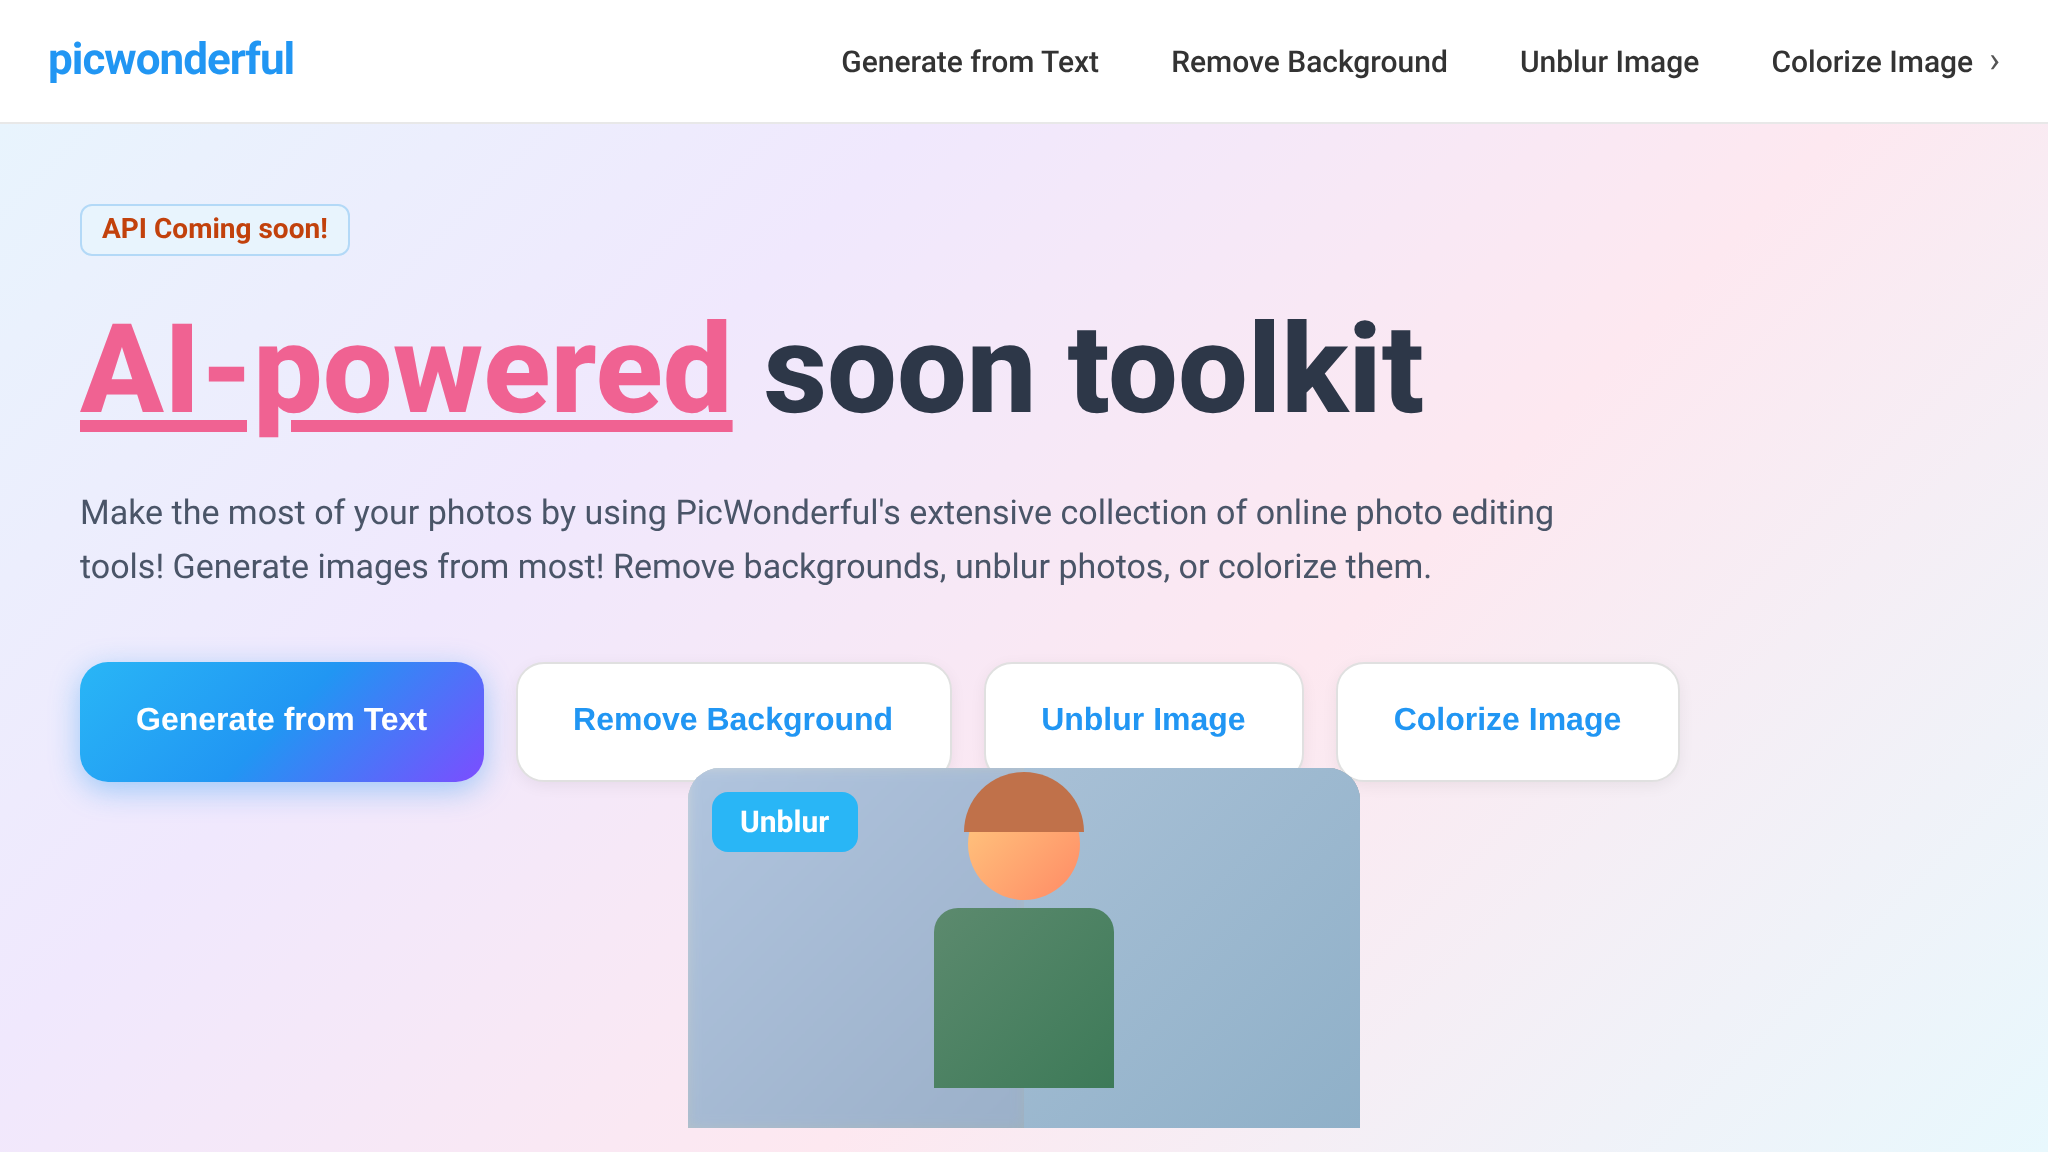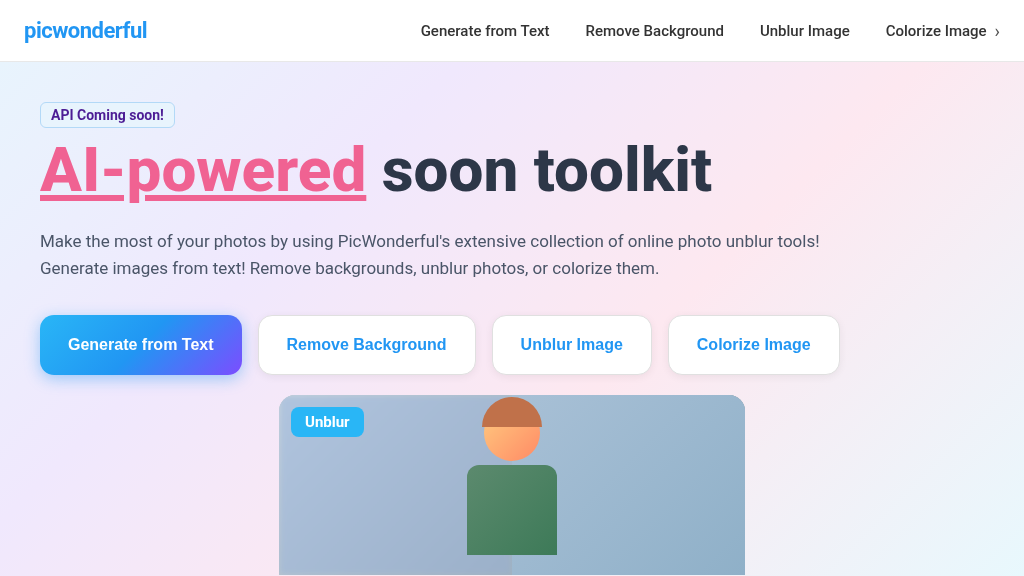--- a/index.html
+++ b/index.html
@@ -66,26 +66,26 @@
       position: relative;
       padding: 40px 40px 0 40px;
       min-height: 514px;
       background: linear-gradient(135deg, #e8f4fd 0%, #f0e8fd 30%, #fde8f0 60%, #e8f8fd 100%);
       overflow: hidden;
     }
 
     .api-badge {
       display: inline-block;
       background: #e8f4fd;
-      color: #4c1d95;
+      color: #c2410c;
       font-size: 14px;
       font-weight: 700;
       padding: 4px 10px;
       border-radius: 6px;
-      margin-bottom: 8px;
+      margin-bottom: 24px;
       border: 1px solid #b3d9f7;
     }
 
     .hero-title {
       font-size: 62px;
       font-weight: 800;
       line-height: 1.1;
       margin-bottom: 24px;
       color: #2d3748;
     }
@@ -130,24 +130,24 @@
     .tool-btn.outline {
       background: #fff;
       color: #2196f3;
       border: 1.5px solid #e0e0e0;
       box-shadow: 0 2px 8px rgba(0,0,0,0.06);
     }
 
     
     .demo-area {
       position: absolute;
-      bottom: 1px;
+      bottom: 12px;
       left: 50%;
       transform: translateX(-50%);
-      width: 466px;
+      width: 336px;
       height: 180px;
       border-radius: 16px 16px 0 0;
       overflow: hidden;
       background: linear-gradient(135deg, #b0bec5 0%, #90a4ae 50%, #78909c 100%);
     }
 
     .demo-image-placeholder {
       width: 100%;
       height: 100%;
       position: relative;
@@ -251,21 +251,21 @@
   <span class="nav-chevron">›</span>
 </header>
 
 <main class="hero">
   <div class="api-badge">API Coming soon!</div>
 
   <h1 class="hero-title">
     <span class="highlight">AI-powered</span><span> soon toolkit</span>
   </h1>
 
-  <p class="hero-subtitle">Make the most of your photos by using PicWonderful's extensive collection of online photo unblur tools! Generate images from text! Remove backgrounds, unblur photos, or colorize them.</p>
+  <p class="hero-subtitle">Make the most of your photos by using PicWonderful's extensive collection of online photo editing tools! Generate images from most! Remove backgrounds, unblur photos, or colorize them.</p>
 
   <div class="tool-buttons">
     <button class="tool-btn active">Generate from Text</button>
     <button class="tool-btn outline">Remove Background</button>
     <button class="tool-btn outline">Unblur Image</button>
     <button class="tool-btn outline">Colorize Image</button>
   </div>
 
   
   <div class="demo-area">

